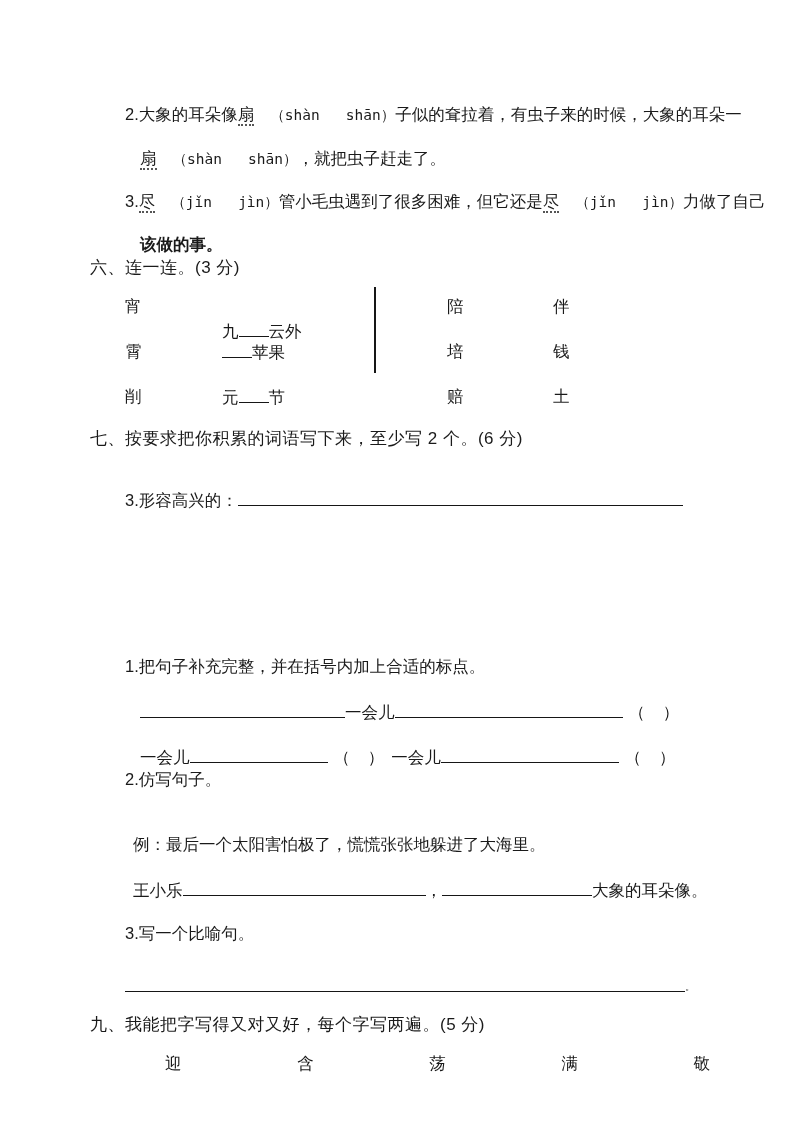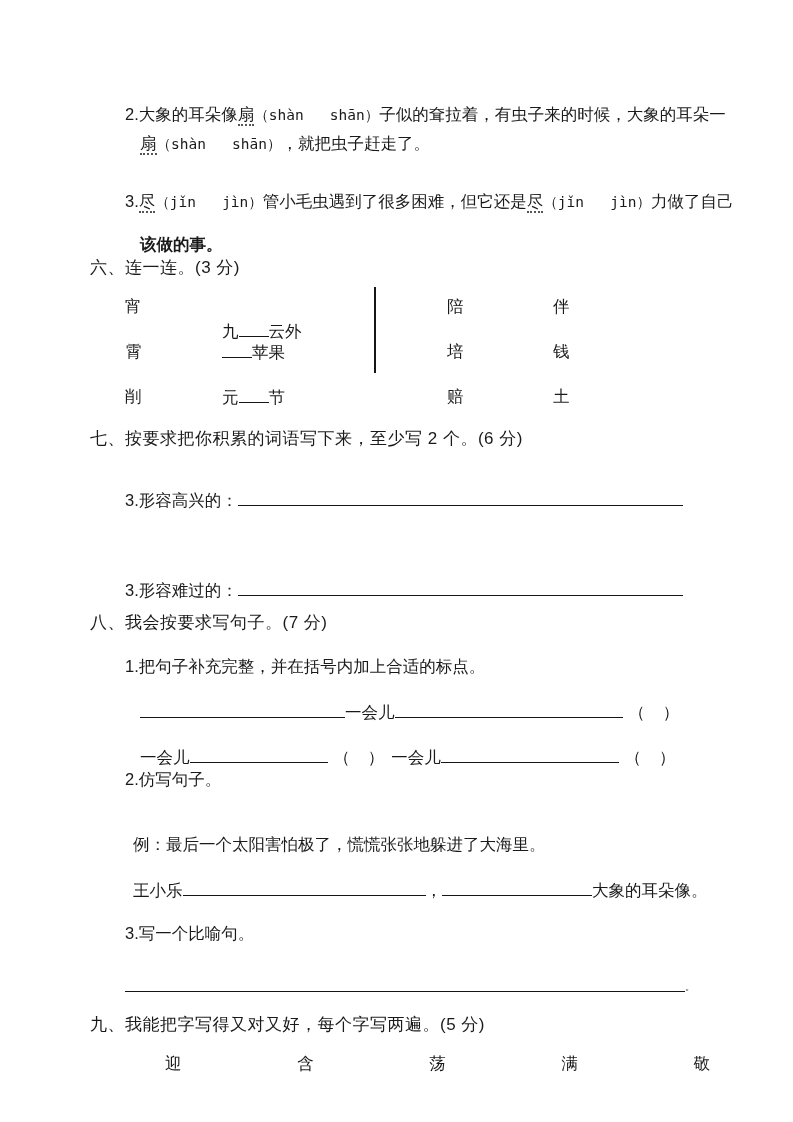--- a/index.html
+++ b/index.html
@@ -12,20 +12,21 @@
     font-size:16.5px;
     color:#1a1a1a;
     overflow:hidden;
   }
   .line{position:absolute;white-space:nowrap;line-height:1.35;}
   .heading{font-size:17px;letter-spacing:0.5px;}
   .py{
     font-family:"DejaVu Sans Mono",monospace;
     font-size:14.5px;
     white-space:pre;
+    padding-left:16px;
   }
   .dot{border-bottom:2px dotted #555;padding-bottom:1px;}
   .blank{
     display:inline-block;
     border-bottom:1.3px solid #161616;
     height:1.02em;
     vertical-align:baseline;
   }
   .paren{white-space:pre;letter-spacing:1px;}
   .divider{position:absolute;width:2px;background:#161616;}
@@ -34,21 +35,21 @@
   .gap{display:inline-block;width:6px;}
 </style>
 </head>
 <body>
 
 <div class="page">
 
   <div class="line" style="left:125px;top:103px;">
     <span>2.</span><span>大象的耳朵像</span><span class="dot">扇</span><span class="py">（shàn   shān）</span><span>子似的耷拉着，有虫子来的时候，大象的耳朵一</span>
   </div>
-  <div class="line" style="left:140px;top:132px;">
+  <div class="line" style="left:140px;top:147px;">
     <span class="dot">扇</span><span class="py">（shàn   shān）</span><span>，就把虫子赶走了。</span>
   </div>
   <div class="line" style="left:125px;top:190px;">
     <span>3.</span><span class="dot">尽</span><span class="py">（jǐn   jìn）</span><span>管小毛虫遇到了很多困难，但它还是</span><span class="dot">尽</span><span class="py">（jǐn   jìn）</span><span>力做了自己</span>
   </div>
   <div class="line" style="left:140px;top:233px;font-weight:bold;">
     <span>该做的事。</span>
   </div>
 
   <div class="line heading" style="left:90px;top:257px;">六、连一连。(3 分)</div>
@@ -75,25 +76,21 @@
 
   <span class="line" style="left:553px;top:295px;">伴</span>
   <span class="line" style="left:553px;top:340px;">钱</span>
   <span class="line" style="left:553px;top:385px;">土</span>
 
   <div class="line heading" style="left:90px;top:428px;text-align:right;">七、按要求把你积累的词语写下来，至少写 2 个。(6 分)</div>
 
   <div class="line" style="left:125px;top:488px;">
     <span>3.形容高兴的：</span><span class="blank" style="width:445px;"></span>
   </div>
-  <div class="line" style="left:125px;top:578px;">
-    <span>3.形容难过的：</span><span class="blank" style="width:445px;"></span>
-  </div>
 
-  <div class="line heading" style="left:90px;top:612px;">八、我会按要求写句子。(7 分)</div>
   <div class="line" style="left:125px;top:655px;">1.把句子补充完整，并在括号内加上合适的标点。</div>
 
   <div class="line" style="left:140px;top:745px;">
     <span>一会儿</span><span class="blank" style="width:138px;"></span><span class="gap"></span><span class="paren">（   ）</span><span class="gap"></span><span>一会儿</span><span class="blank" style="width:178px;"></span><span class="gap"></span><span class="paren">（   ）</span>
   </div>
   <div class="line" style="left:140px;top:700px;">
     <span class="blank" style="width:205px;"></span><span>一会儿</span><span class="blank" style="width:228px;"></span><span class="gap"></span><span class="paren">（   ）</span>
   </div>
 
   <div class="line" style="left:125px;top:768px;">2.仿写句子。</div>

